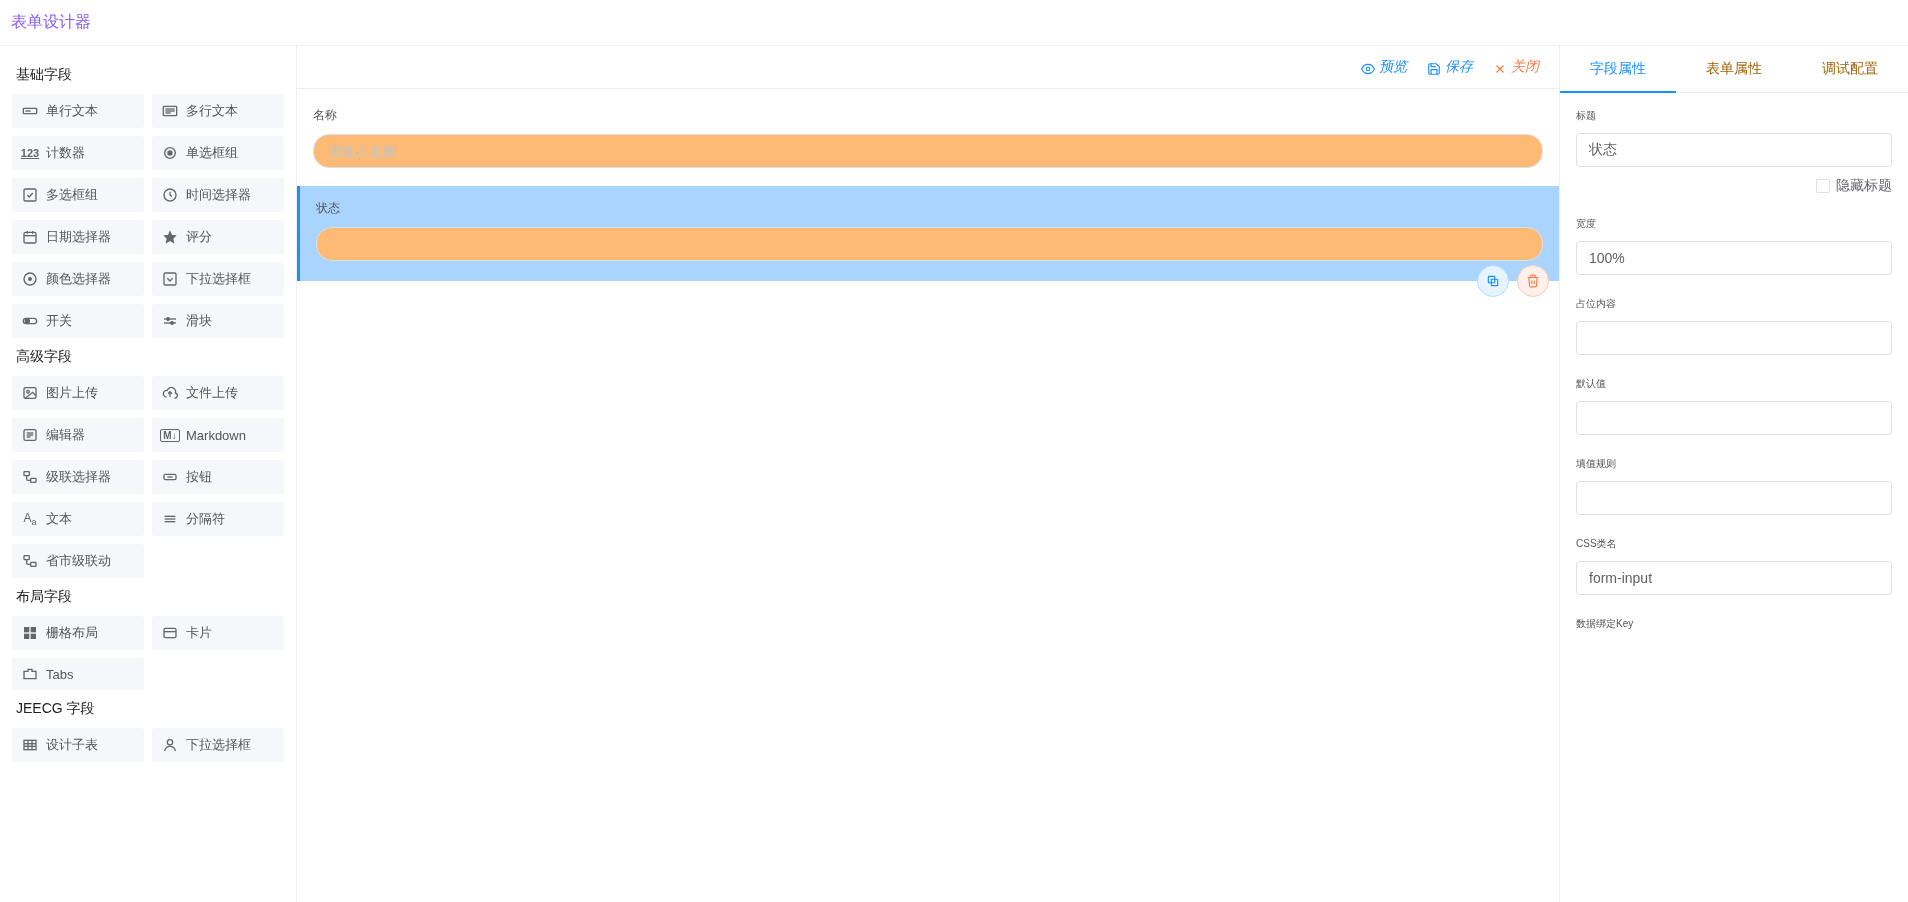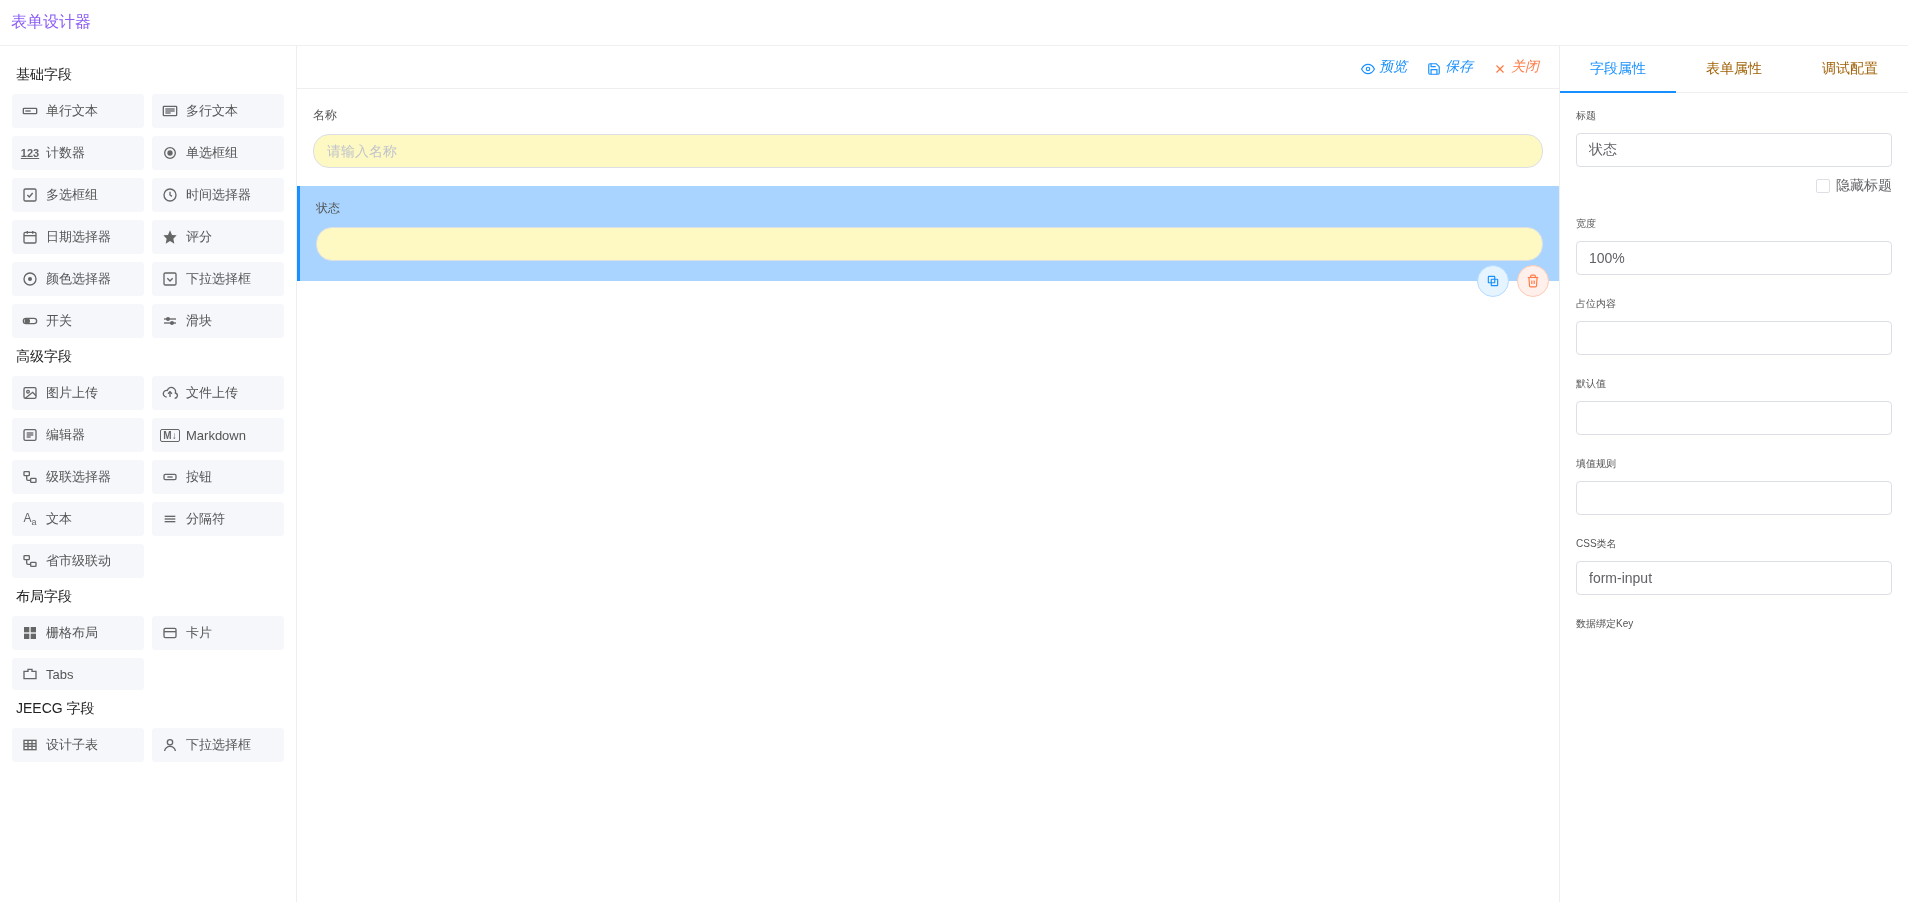--- a/index.html
+++ b/index.html
@@ -112,21 +112,21 @@
     color: #555;
     margin-bottom: 10px;
   }
   .form-input {
     width: 100%;
     border: 1px solid #dcdfe6;
     border-radius: 16px;
     padding: 8px 13px;
     font-size: 14px;
     color: #606266;
-    background: #fef9c3;
+    background: #fdba74;
   }
   .form-input::placeholder { color: #c0c4cc; }
   .field-actions {
     position: absolute;
     right: 10px;
     bottom: -16px;
     display: flex;
     gap: 8px;
   }
   .action-btn {

